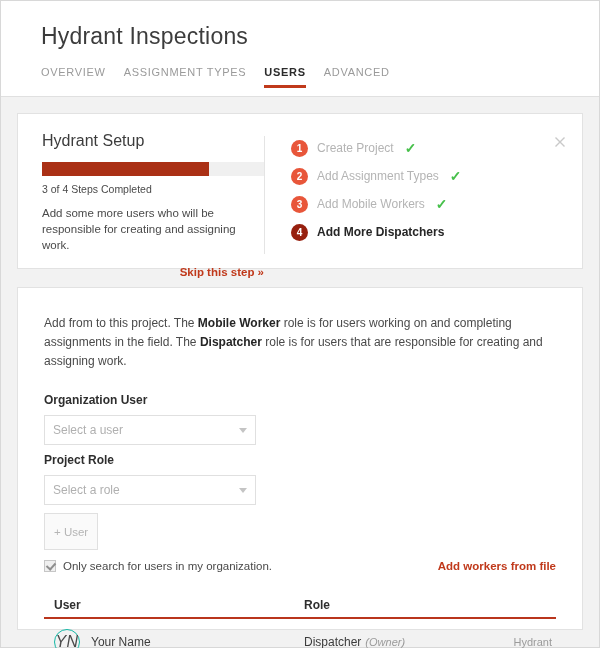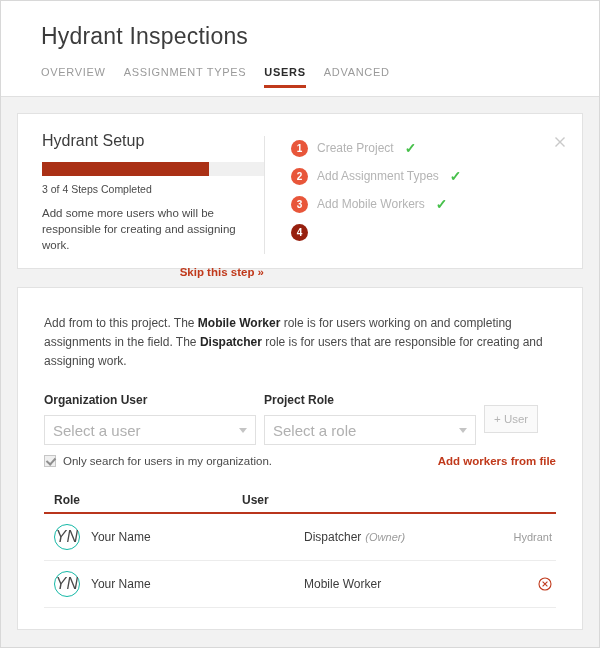--- a/index.html
+++ b/index.html
@@ -182,50 +182,50 @@
     padding: 26px 26px 0 26px;
   }
   .intro {
     font-size: 12px;
     line-height: 19px;
     color: #4a4a4a;
     margin: 0 0 22px 0;
   }
   .intro b { color: #262626; font-weight: bold; }
 
-  .form-row { display: flex; align-items: center; gap: 8px; }
+  .form-row { display: flex; align-items: flex-start; gap: 8px; flex-direction: column; }
   .field-org { width: 212px; }
   .field-role { width: 212px; }
   .field-label {
     font-size: 12px;
     font-weight: bold;
     color: #2e2e2e;
     margin-bottom: 8px;
     display: block;
   }
   .select {
     height: 26px;
     border: 1px solid #e0e0e0;
     background: #ffffff;
     display: flex;
     align-items: center;
     padding: 14px 8px;
-    font-size: 15px;
+    font-size: 12px;
     color: #b0b0b0;
     cursor: pointer;
     position: relative;
   }
   .select .caret {
     margin-left: auto;
     border-left: 4px solid transparent;
     border-right: 4px solid transparent;
     border-top: 5px solid #c4c4c4;
   }
   .add-user-btn {
-    height: 28px;
+    height: 37px;
     min-width: 52px;
     border: 1px solid #e0e0e0;
     background: #fafafa;
     color: #b5b5b5;
     font-size: 11.5px;
     display: flex;
     align-items: center;
     justify-content: center;
     cursor: pointer;
     padding: 0 9px;
@@ -375,20 +375,21 @@
           <span class="step-label">Add Assignment Types</span>
           <span class="step-check">✓</span>
         </div>
         <div class="step">
           <span class="step-num">3</span>
           <span class="step-label">Add Mobile Workers</span>
           <span class="step-check">✓</span>
         </div>
         <div class="step current">
           <span class="step-num">4</span>
+          <span class="step-label">Add More Dispatchers</span>
         </div>
       </div>
     </div>
   </div>
 
   <div class="card card-users">
 
     <p class="intro">
       <span>Add from to this project. The </span><b>Mobile Worker</b><span> role is for users working on and completing assignments in the field. The </span><b>Dispatcher</b><span> role is for users that are responsible for creating and assigning work.</span>
     </p>
@@ -414,22 +415,22 @@
     <div class="under-row">
       <div class="checkbox-wrap">
         <span class="checkbox"></span>
         <span class="checkbox-label">Only search for users in my organization.</span>
       </div>
       <a class="file-link" href="#">Add workers from file</a>
     </div>
 
     <div class="table">
       <div class="thead">
+        <div class="th col-user">User</div>
         <div class="th col-role">Role</div>
-        <div class="th col-user">User</div>
         <div class="th col-status"></div>
       </div>
 
       <div class="trow">
         <div class="user-cell">
           <span class="avatar">YN</span>
           <span class="user-name">Your Name</span>
         </div>
         <div class="role-cell">
           <span>Dispatcher</span><span class="role-owner">(Owner)</span>

